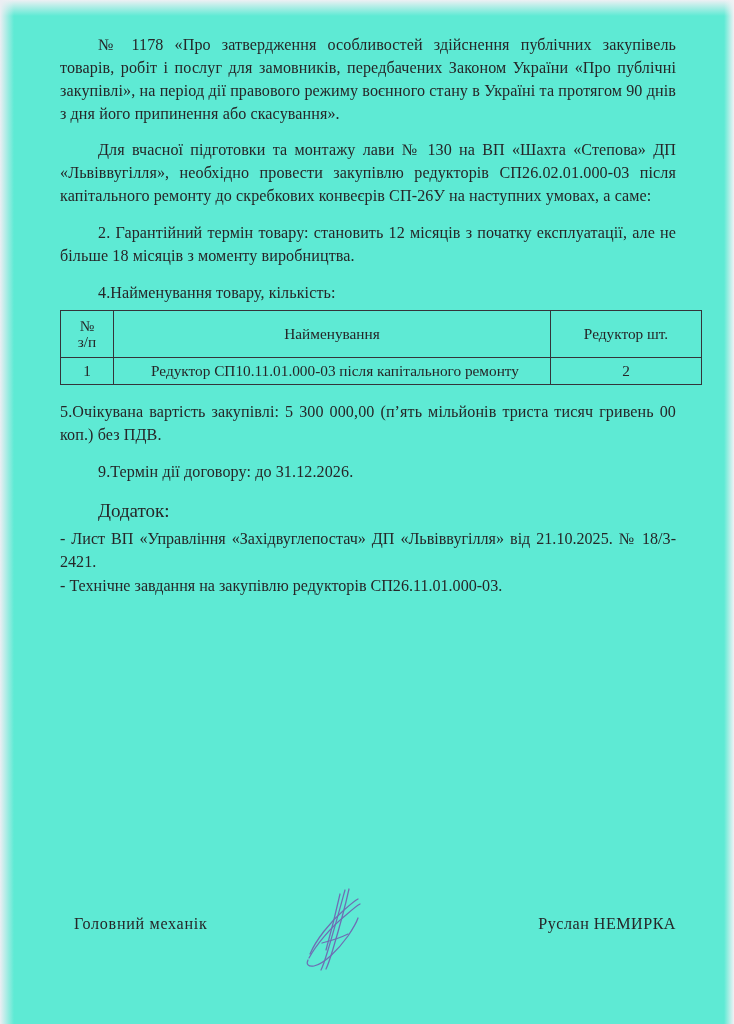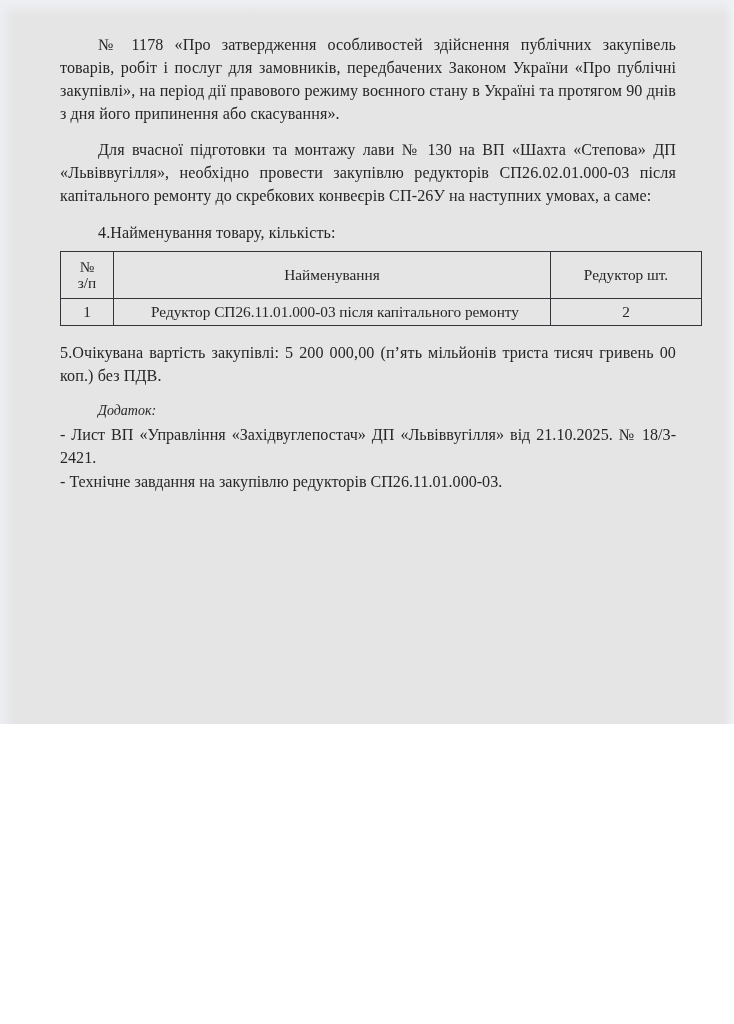--- a/index.html
+++ b/index.html
@@ -3,22 +3,22 @@
 <meta charset="utf-8">
 <style>
   html, body {
     margin: 0;
     padding: 0;
     background: #ffffff;
   }
   .page {
     position: relative;
     width: 734px;
-    height: 724px;
-    background: #e5e5e5;
+    height: 1024px;
+    background: #5eead4;
     overflow: hidden;
     font-family: "Liberation Serif", "DejaVu Serif", serif;
     color: #262628;
   }
   
   .scan-tint-left {
     position: absolute;
     left: 0; top: 0;
     width: 14px; height: 100%;
     background: linear-gradient(to right, #eceef3, rgba(255,255,255,0));
@@ -79,24 +79,23 @@
     vertical-align: middle;
   }
   .col-num { width: 44px; }
   .col-name { width: 428px; margin-top: 20px; }
   .col-qty { width: 142px; }
   .hdr-num-line1 { display: block; line-height: 1.05; }
   .hdr-num-line2 { display: block; line-height: 1.05; }
   .cell-name-text { display: block; padding-left: 6px; }
 
   .dodatok {
-    font-style: italic;
     text-indent: 38px;
     margin: 0 0 3px 0;
-    font-size: 14px;
+    font-size: 19px;
     line-height: 1.42;
   }
   p.appendix-line {
     margin: 0 0 1px 0;
     text-indent: 0;
     font-size: 16.1px;
     line-height: 1.42;
     text-align: justify;
   }
 
@@ -140,51 +139,53 @@
   <div class="scan-tint-left"></div>
   <div class="scan-tint-right"></div>
 
   <div class="body-area">
 
     <p class="para">№ 1178 «Про затвердження особливостей здійснення публічних закупівель товарів, робіт і послуг для замовників, передбачених Законом України «Про публічні закупівлі», на період дії правового режиму воєнного стану в Україні та протягом 90 днів з дня його припинення або скасування».</p>
 
     <p class="para">Для вчасної підготовки та монтажу лави № 130 на ВП «Шахта «Степова» ДП «Львіввугілля»,  необхідно провести закупівлю редукторів СП26.02.01.000-03 після капітального ремонту до скребкових конвеєрів СП-26У   на наступних умовах, а саме:</p>
 
 
+    <p class="para">2. Гарантійний термін товару: становить 12 місяців з початку експлуатації, але не більше 18 місяців з моменту виробництва.</p>
 
 
     <p class="para tight">4.Найменування товару, кількість:</p>
 
     <table class="goods-table">
       <thead>
         <tr>
           <td class="col-num">
             <span class="hdr-num-line1">№</span>
             <span class="hdr-num-line2">з/п</span>
           </td>
           <td class="col-name">Найменування</td>
           <td class="col-qty">Редуктор  шт.</td>
         </tr>
       </thead>
       <tbody>
         <tr>
           <td class="col-num">1</td>
           <td class="col-name">
-            <span class="cell-name-text">Редуктор СП26.11.01.000-03 після капітального ремонту</span>
+            <span class="cell-name-text">Редуктор СП10.11.01.000-03 після капітального ремонту</span>
           </td>
           <td class="col-qty">2</td>
         </tr>
       </tbody>
     </table>
 
-    <p class="para no-indent">5.Очікувана вартість закупівлі:  5 200 000,00 (п’ять мільйонів триста тисяч гривень 00 коп.) без ПДВ.</p>
-
-
-
-
+    <p class="para no-indent">5.Очікувана вартість закупівлі:  5 300 000,00 (п’ять мільйонів триста тисяч гривень 00 коп.) без ПДВ.</p>
+
+
+
+
+    <p class="para">9.Термін дії договору:  до 31.12.2026.</p>
 
     <p class="dodatok">Додаток:</p>
 
     <p class="appendix-line">- Лист  ВП «Управління «Західвуглепостач»  ДП «Львіввугілля» від 21.10.2025. № 18/3-2421.</p>
 
     <p class="appendix-line">- Технічне завдання на закупівлю редукторів СП26.11.01.000-03.</p>
 
   </div>
 
   <svg class="sig-ink" viewBox="0 0 90 84">
@@ -192,14 +193,18 @@
       <path d="M49 2 C44 20, 38 42, 32 62 C29 72, 27 78, 25 82"></path>
       <path d="M53 1 C49 19, 43 41, 37 61 C34 71, 32 77, 30 81"></path>
       <path d="M44 6 C40 24, 35 44, 30 62"></path>
       <path d="M14 66 C20 52, 34 34, 48 22 C56 15, 60 12, 62 11"></path>
       <path d="M13 70 C20 57, 35 39, 50 27 C58 20, 62 17, 64 16"></path>
       <path d="M12 72 C10 76, 12 79, 18 78 C28 76, 42 62, 52 48 C58 39, 61 33, 62 30"></path>
       <path d="M26 55 C34 53, 44 50, 52 46"></path>
     </g>
   </svg>
 
+  <div class="signature-row">
+    <span class="sig-title">Головний механік</span>
+    <span class="sig-name">Руслан НЕМИРКА</span>
+  </div>
 
 </div>
 
 </body></html>

